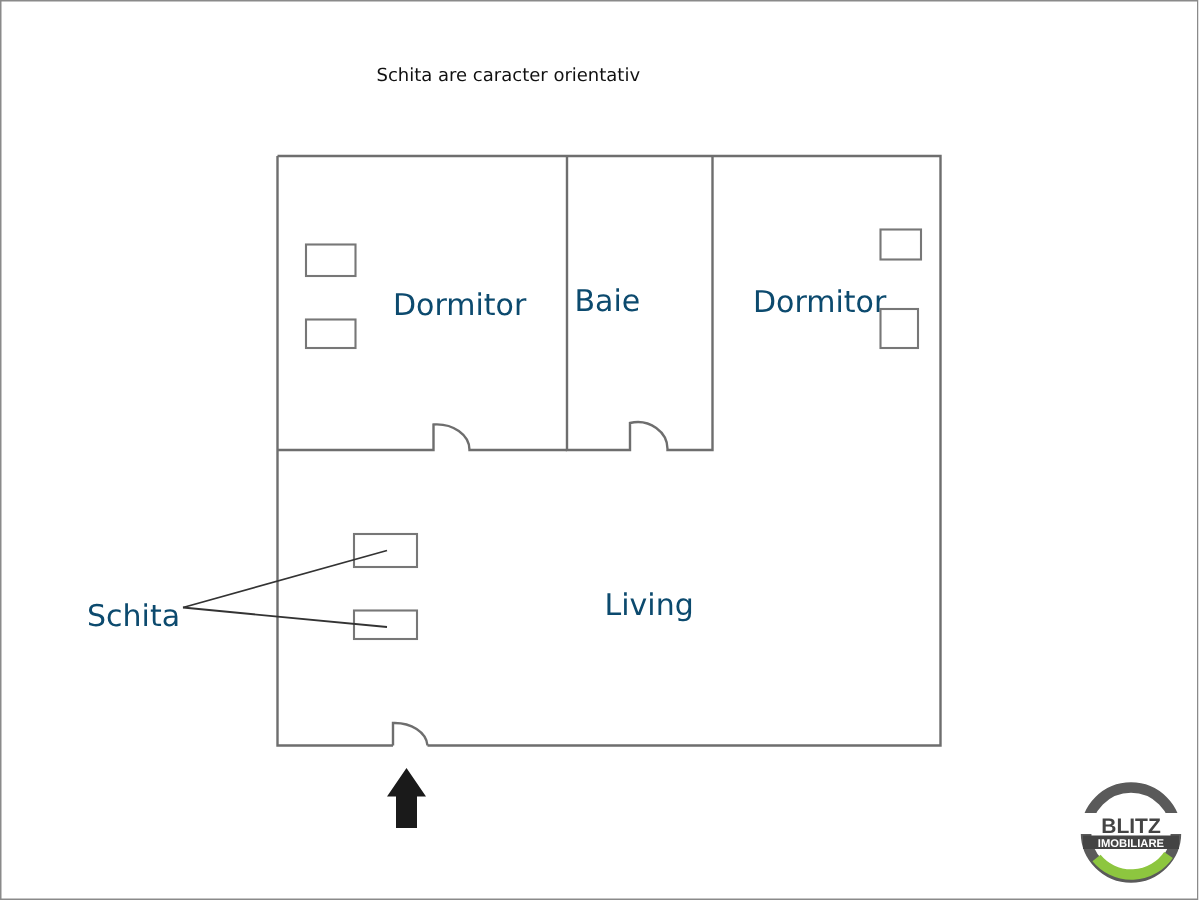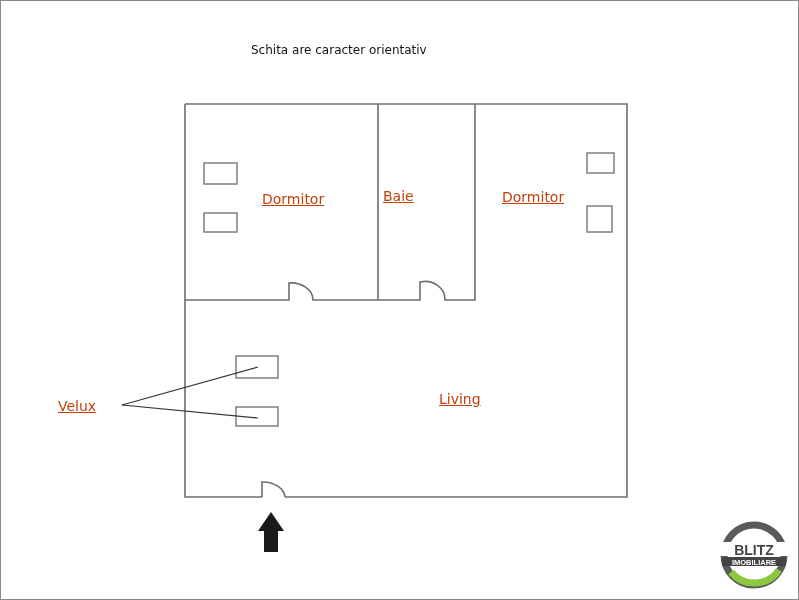--- a/index.html
+++ b/index.html
@@ -1,19 +1,19 @@
 <!DOCTYPE html>
 <html><head>
 <meta charset="utf-8">
 <style>
   html, body { margin: 0; padding: 0; background: #fff; }
   body { width: 799px; height: 600px; position: relative; overflow: hidden; font-family: "Liberation Sans", sans-serif; }
   .frame { position: absolute; left: 0; top: 0; width: 797px; height: 598px; border: 1px solid #8a8a8a; }
   svg.plan { position: absolute; left: 0; top: 0; }
-  .lbl { position: absolute; font-family: "DejaVu Sans", sans-serif; font-size: 14px; color: #c2410c; white-space: nowrap; text-decoration: underline; }
+  .lbl { position: absolute; font-family: "DejaVu Sans", sans-serif; font-size: 20px; color: #0c4a6e; white-space: nowrap; }
   .title { position: absolute; left: 251px; top: 43px; font-family: "DejaVu Sans", sans-serif; font-size: 12px; color: #111; }
   .logo { position: absolute; left: 719px; top: 520px; width: 70px; height: 70px; }
 </style>
 </head>
 <body>
 
 <div class="frame"></div>
 
 <div class="title">Schita are caracter orientativ</div>
 
@@ -43,22 +43,22 @@
     <line x1="122" y1="405" x2="258" y2="367"></line>
     <line x1="122" y1="405" x2="258" y2="418"></line>
   </g>
 
   <path d="M271,512 L284,531 L278,531 L278,552 L264,552 L264,531 L258,531 Z" fill="#1a1a1a"></path>
 </svg>
 
 <div class="lbl" style="left:262px;top:191px;">Dormitor</div>
 <div class="lbl" style="left:383px;top:188px;">Baie</div>
 <div class="lbl" style="left:502px;top:189px;">Dormitor</div>
-<div class="lbl" style="left:403px;top:391px;margin-left:36px;">Living</div>
-<div class="lbl" style="left:58px;top:398px;">Velux</div>
+<div class="lbl" style="left:403px;top:391px;">Living</div>
+<div class="lbl" style="left:58px;top:398px;">Schita</div>
 
 <svg class="logo" viewBox="0 0 70 70">
   <circle cx="35" cy="35" r="30" fill="#fff" stroke="#5a5a5a" stroke-width="7"></circle>
   <path d="M12,52 A30,30 0 0 0 60,50" fill="none" stroke="#8dc63f" stroke-width="7"></path>
   <rect x="0" y="22" width="70" height="14" fill="#fff"></rect>
   <text x="35" y="35" text-anchor="middle" font-family="Liberation Sans, sans-serif" font-weight="bold" font-size="14" fill="#444">BLITZ</text>
   <rect x="3" y="37" width="64" height="9" fill="#444"></rect>
   <text x="35" y="44.5" text-anchor="middle" font-family="Liberation Sans, sans-serif" font-weight="bold" font-size="7.5" fill="#fff">IMOBILIARE</text>
 </svg>
 

